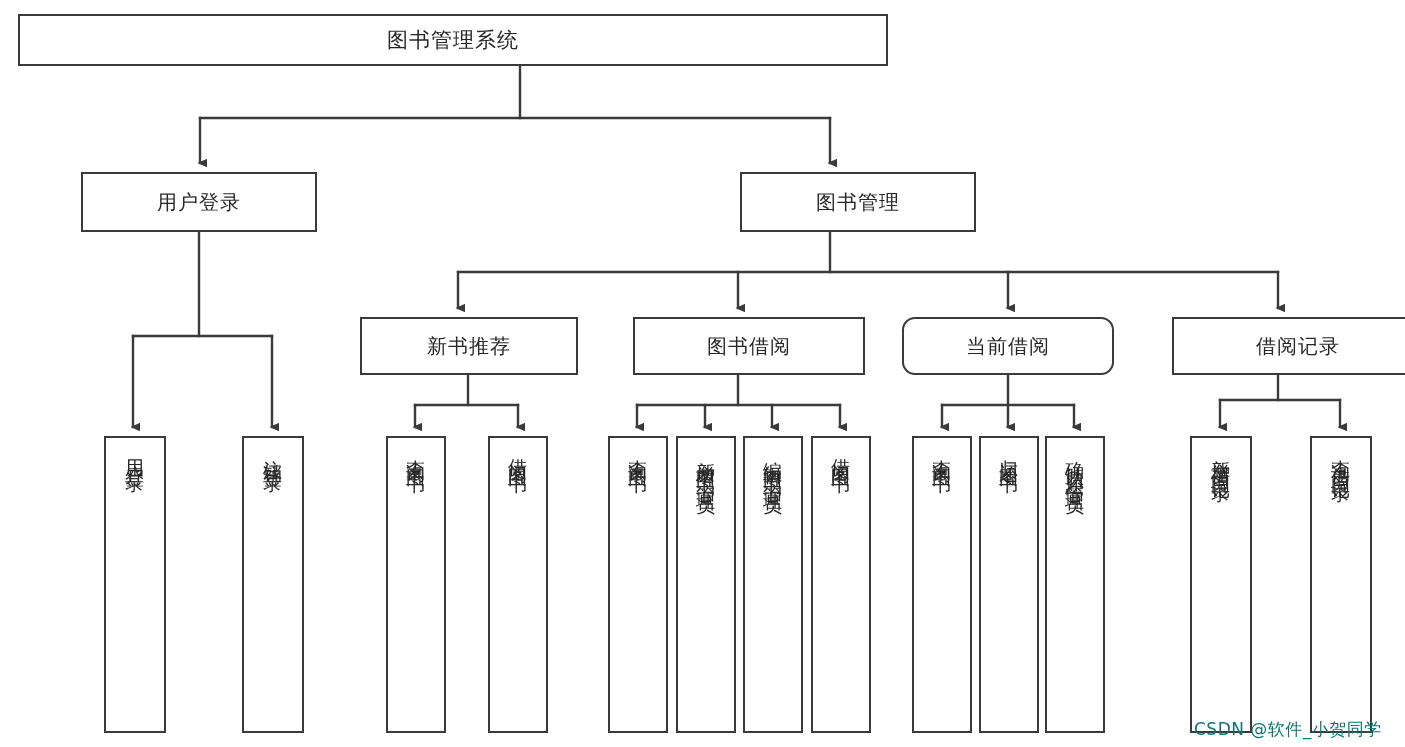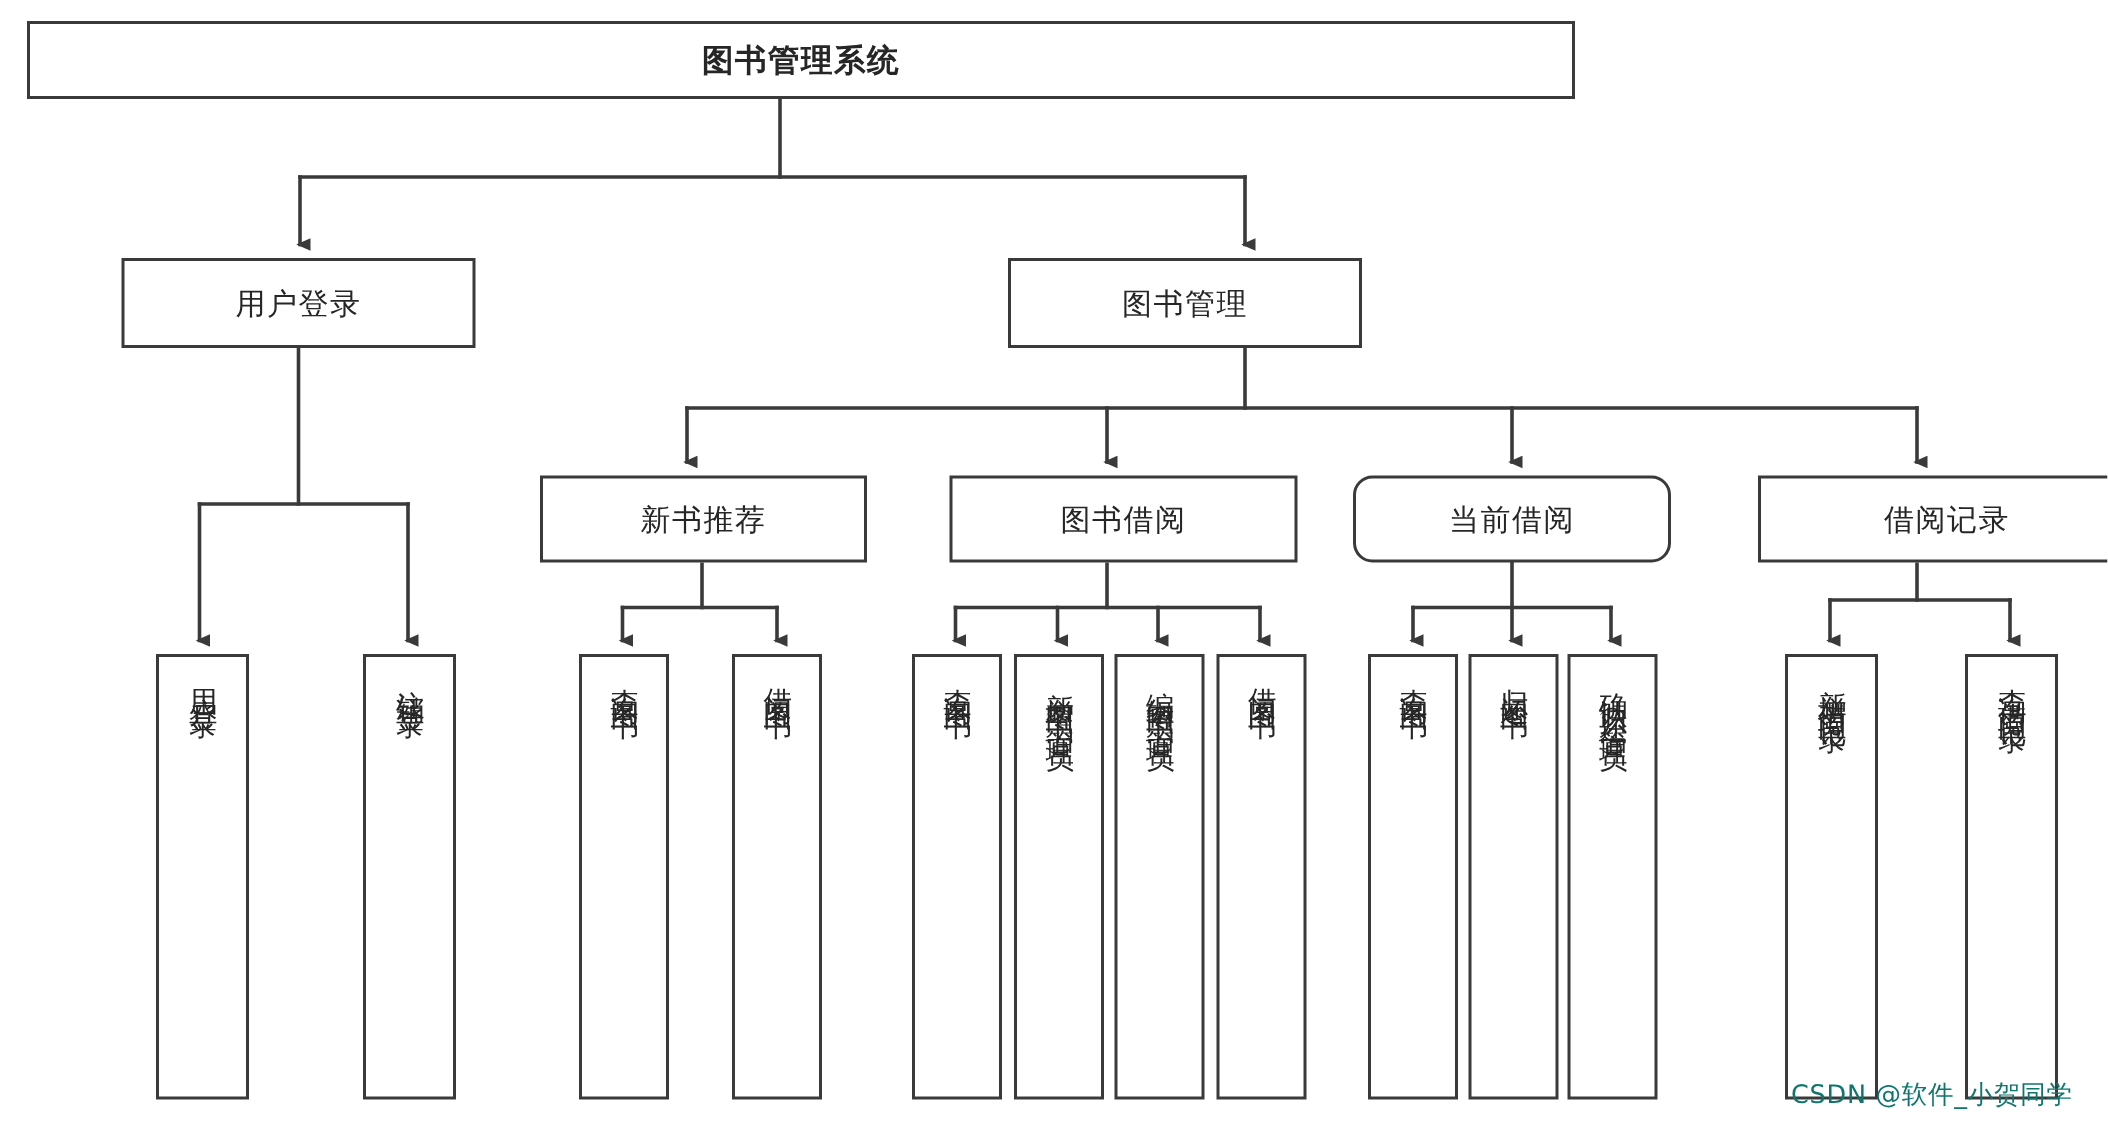--- a/index.html
+++ b/index.html
@@ -117,29 +117,29 @@
       <path d="M1008,405 L1008,427" marker-end="url(#arrow)"></path>
       <path d="M1074,405 L1074,427" marker-end="url(#arrow)"></path>
 
       <path d="M1278,375 L1278,400"></path>
       <path d="M1220,400 L1340,400"></path>
       <path d="M1220,400 L1220,427" marker-end="url(#arrow)"></path>
       <path d="M1340,400 L1340,427" marker-end="url(#arrow)"></path>
     </g>
   </svg>
 
-  <div class="node root" style="left:18px; top:14px; width:1032px; height:52px;font-weight:bold;">
+  <div class="node root" style="left:18px; top:14px; width:870px; height:52px;">
     <span class="label">图书管理系统</span>
   </div>
 
   <div class="node level2" style="left:81px; top:172px; width:236px; height:60px;">
     <span class="label">用户登录</span>
   </div>
 
-  <div class="node level2" style="left:672px; top:172px; width:236px; height:60px;">
+  <div class="node level2" style="left:740px; top:172px; width:236px; height:60px;">
     <span class="label">图书管理</span>
   </div>
 
   <div class="node level2" style="left:360px; top:317px; width:218px; height:58px;">
     <span class="label">新书推荐</span>
   </div>
 
   <div class="node level2" style="left:633px; top:317px; width:232px; height:58px;">
     <span class="label">图书借阅</span>
   </div>

